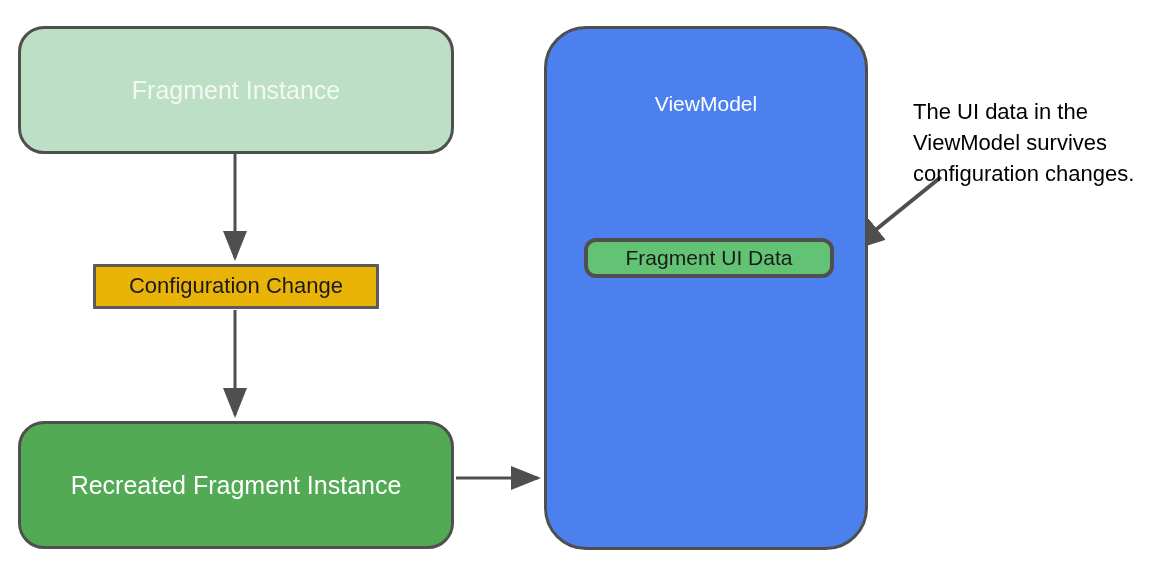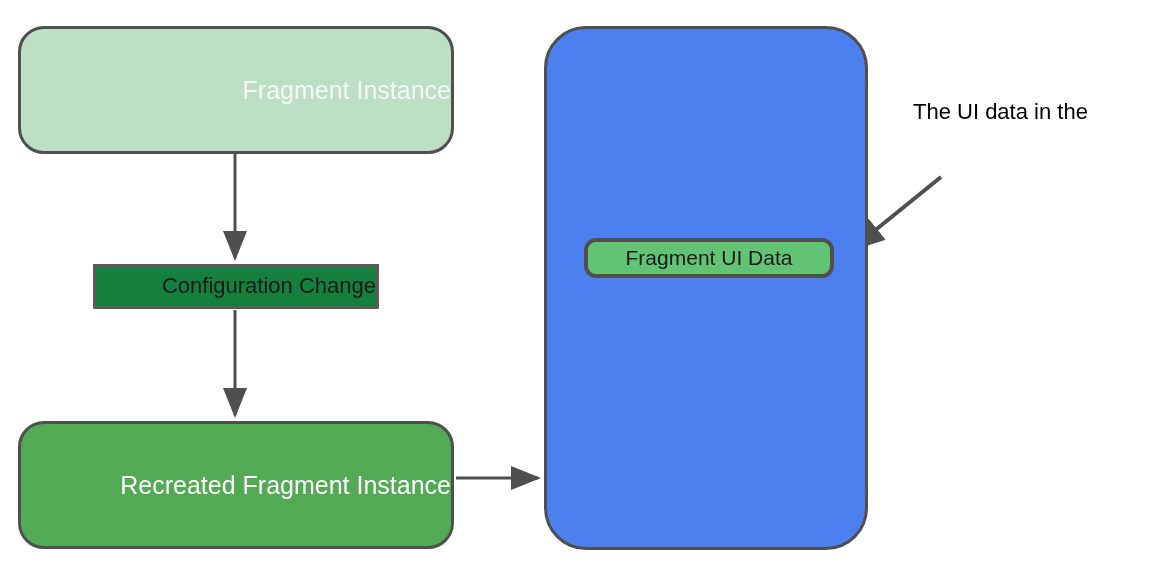--- a/index.html
+++ b/index.html
@@ -27,21 +27,21 @@
     width: 1168px;
     height: 571px;
     pointer-events: none;
   }
 
   .node {
     position: absolute;
     box-sizing: border-box;
     display: flex;
     align-items: center;
-    justify-content: flex-end;
+    justify-content: center;
     text-align: center;
     line-height: 1.2;
   }
 
   
   #node-fragment-instance {
     left: 18px;
     top: 26px;
     width: 436px;
     height: 128px;
@@ -51,21 +51,21 @@
     color: #f2f9f4;
     font-size: 25px;
   }
 
   
   #node-configuration-change {
     left: 93px;
     top: 264px;
     width: 286px;
     height: 45px;
-    background: #15803d;
+    background: #eab308;
     border: 3px solid #5a5a5a;
     border-radius: 1px;
     color: #1a1a1a;
     font-size: 22px;
   }
 
   
   #node-recreated-fragment {
     left: 18px;
     top: 421px;
@@ -164,22 +164,25 @@
 
   <div class="node" id="node-configuration-change">
     <span>Configuration Change</span>
   </div>
 
   <div class="node" id="node-recreated-fragment">
     <span>Recreated Fragment Instance</span>
   </div>
 
   <div class="node" id="node-viewmodel">
+    <div id="node-viewmodel-label">ViewModel</div>
     <div id="node-fragment-ui-data">
       <span>Fragment UI Data</span>
     </div>
   </div>
 
   <div id="annotation-note">
     <span class="note-line">The UI data in the</span>
+    <span class="note-line">ViewModel survives</span>
+    <span class="note-line">configuration changes.</span>
   </div>
 
 </div>
 
 </body></html>

